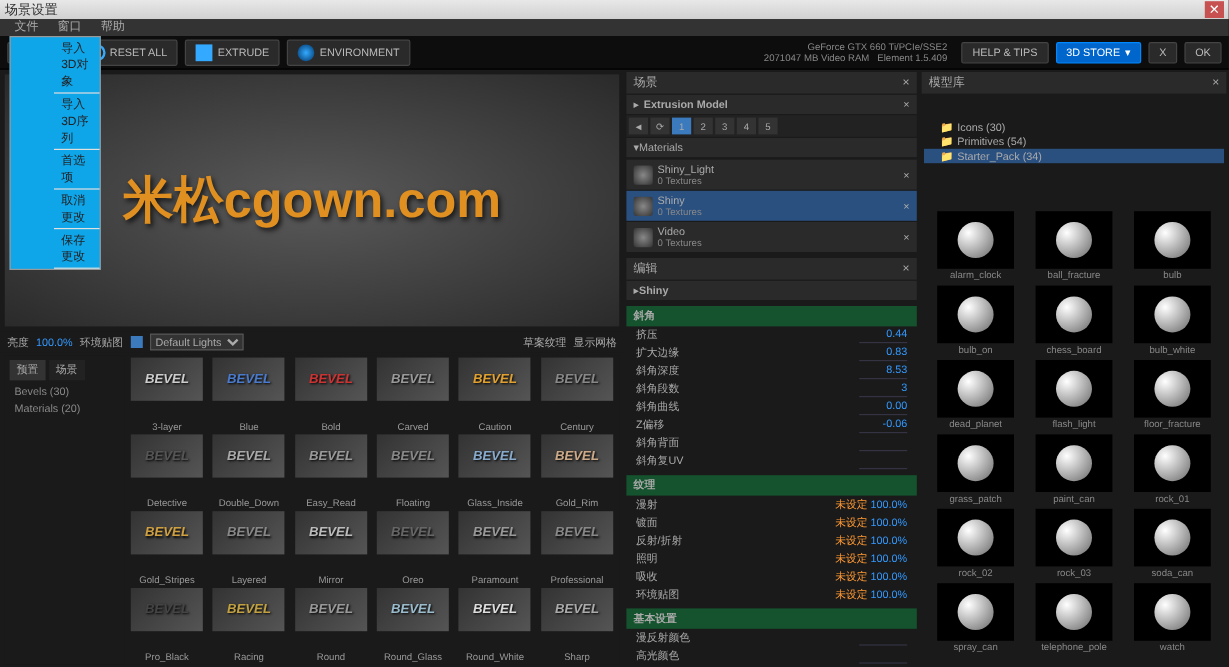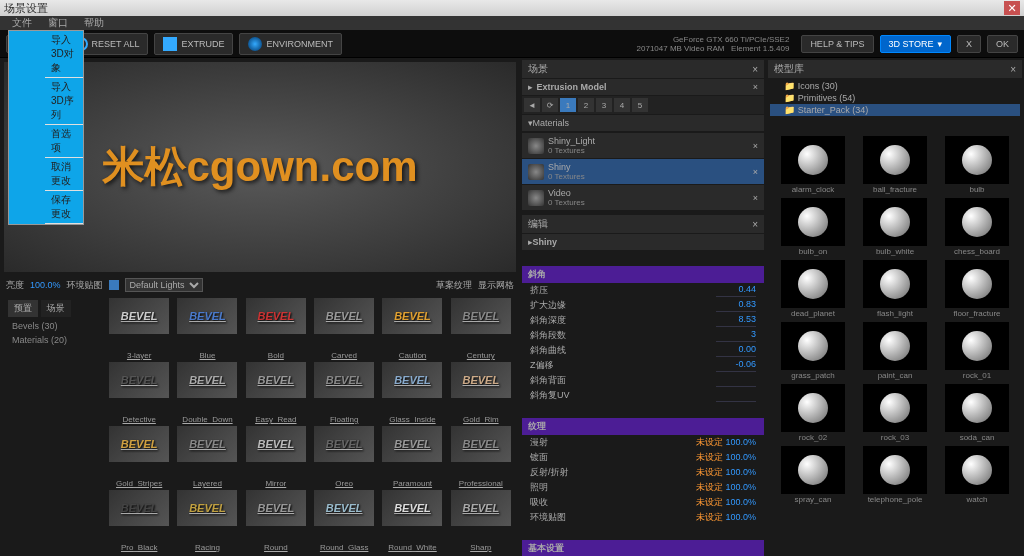--- a/index.html
+++ b/index.html
@@ -21,39 +21,39 @@
 .viewport-text { font-size: 42px; font-weight: bold; color: #e09020; text-shadow: 2px 2px 4px rgba(0,0,0,0.7); }
 .viewport-info { position: absolute; top: 4px; left: 4px; font-size: 9px; color: #ccc; }
 .viewport-controls { height: 20px; background: #1a1a1a; display: flex; align-items: center; gap: 6px; padding: 0 6px; font-size: 9px; }
 .vc-value { color: #3399ff; }
 .library { flex: 1; background: #1a1a1a; margin: 2px 4px; display: flex; flex-direction: column; }
 .lib-header { height: 14px; background: #2a2a2a; padding: 2px 6px; font-size: 10px; }
 .lib-body { flex: 1; display: flex; }
 .lib-tree { width: 100px; background: #1a1a1a; padding: 4px; font-size: 9px; }
 .lib-tree .tab { background: #333; padding: 2px 6px; margin-bottom: 2px; display: inline-block; }
 .lib-tree .item { padding: 2px 4px; color: #888; }
-.lib-grid { flex: 1; display: grid; grid-template-columns: repeat(6, 1fr); gap: 2px; padding: 2px; overflow: hidden; text-decoration: underline; }
+.lib-grid { flex: 1; display: grid; grid-template-columns: repeat(6, 1fr); gap: 2px; padding: 2px; overflow: hidden; }
 .preset { display: flex; flex-direction: column; align-items: center; }
 .preset-thumb { width: 60px; height: 36px; background: linear-gradient(135deg, #333, #555); display: flex; align-items: center; justify-content: center; font-size: 11px; font-weight: bold; font-style: italic; color: #ccc; text-shadow: 1px 1px 2px #000; }
 .preset-label { font-size: 8px; color: #999; margin-top: 17px; }
 .mid-col { width: 246px; display: flex; flex-direction: column; padding: 2px; }
 .panel-title { background: #2a2a2a; padding: 2px 6px; font-size: 10px; display: flex; align-items: center; }
 .panel-title .x { margin-left: auto; }
 .scene-row { background: #2a2a2a; padding: 3px 6px; margin: 1px 0; display: flex; align-items: center; font-size: 9px; }
 .scene-row.sel { background: #2a5080; }
 .scene-icon { width: 16px; height: 16px; background: radial-gradient(circle, #888, #333); margin-right: 4px; border-radius: 2px; }
 .scene-sub { font-size: 8px; color: #888; }
 .viewbtns { display: flex; gap: 2px; padding: 2px; background: #222; }
 .viewbtns span { width: 16px; height: 14px; background: #333; font-size: 8px; display: flex; align-items: center; justify-content: center; }
 .viewbtns span.on { background: #3a7abd; }
-.param-section { background: #4c1d95; padding: 2px 6px; margin-top: 15px; font-size: 9px; }
+.param-section { background: #14532d; padding: 2px 6px; margin-top: 4px; font-size: 9px; }
 .param-row { display: flex; justify-content: space-between; padding: 1px 0; font-size: 9px; }
 .param-row .v { color: #3399ff; text-align: right; min-width: 40px; border-bottom: 1px solid #334; }
 .param-row .txt { color: #ff9933; }
-.right-col { width: 258px; display: flex; flex-direction: column; padding: 2px; }
+.right-col { width: 258px; display: flex; flex-direction: column; padding: 2px; gap: 20px; }
 .model-tree { padding: 2px; font-size: 9px; }
 .model-tree div { padding: 1px 4px 1px 14px; }
 .model-tree .sel { background: #2a5080; }
 .model-grid { flex: 1; display: grid; grid-template-columns: repeat(3, 1fr); gap: 4px; padding: 6px; align-content: start; margin-top: 12px; }
 .model { display: flex; flex-direction: column; align-items: center; }
 .model-thumb { width: 64px; height: 48px; background: #000; display: flex; align-items: center; justify-content: center; }
 .model-label { font-size: 8px; color: #888; margin-top: 1px; }
 .shape-circle { width: 30px; height: 30px; border-radius: 50%; background: radial-gradient(circle at 30% 30%, #fff, #666); }
 .pct { color: #3399ff; }
 </style>
@@ -394,27 +394,27 @@
         <div class="model">
       <div class="model-thumb">
             <div class="shape-circle"></div>
           </div>
       <div class="model-label">bulb_on</div>
         </div>
         <div class="model">
       <div class="model-thumb">
             <div class="shape-circle"></div>
           </div>
+      <div class="model-label">chess_board</div>
+        </div>
+        <div class="model">
+      <div class="model-thumb">
+            <div class="shape-circle"></div>
+          </div>
       <div class="model-label">bulb_white</div>
-        </div>
-        <div class="model">
-      <div class="model-thumb">
-            <div class="shape-circle"></div>
-          </div>
-      <div class="model-label">chess_board</div>
         </div>
         <div class="model">
       <div class="model-thumb">
             <div class="shape-circle"></div>
           </div>
       <div class="model-label">dead_planet</div>
         </div>
         <div class="model">
       <div class="model-thumb">
             <div class="shape-circle"></div>

